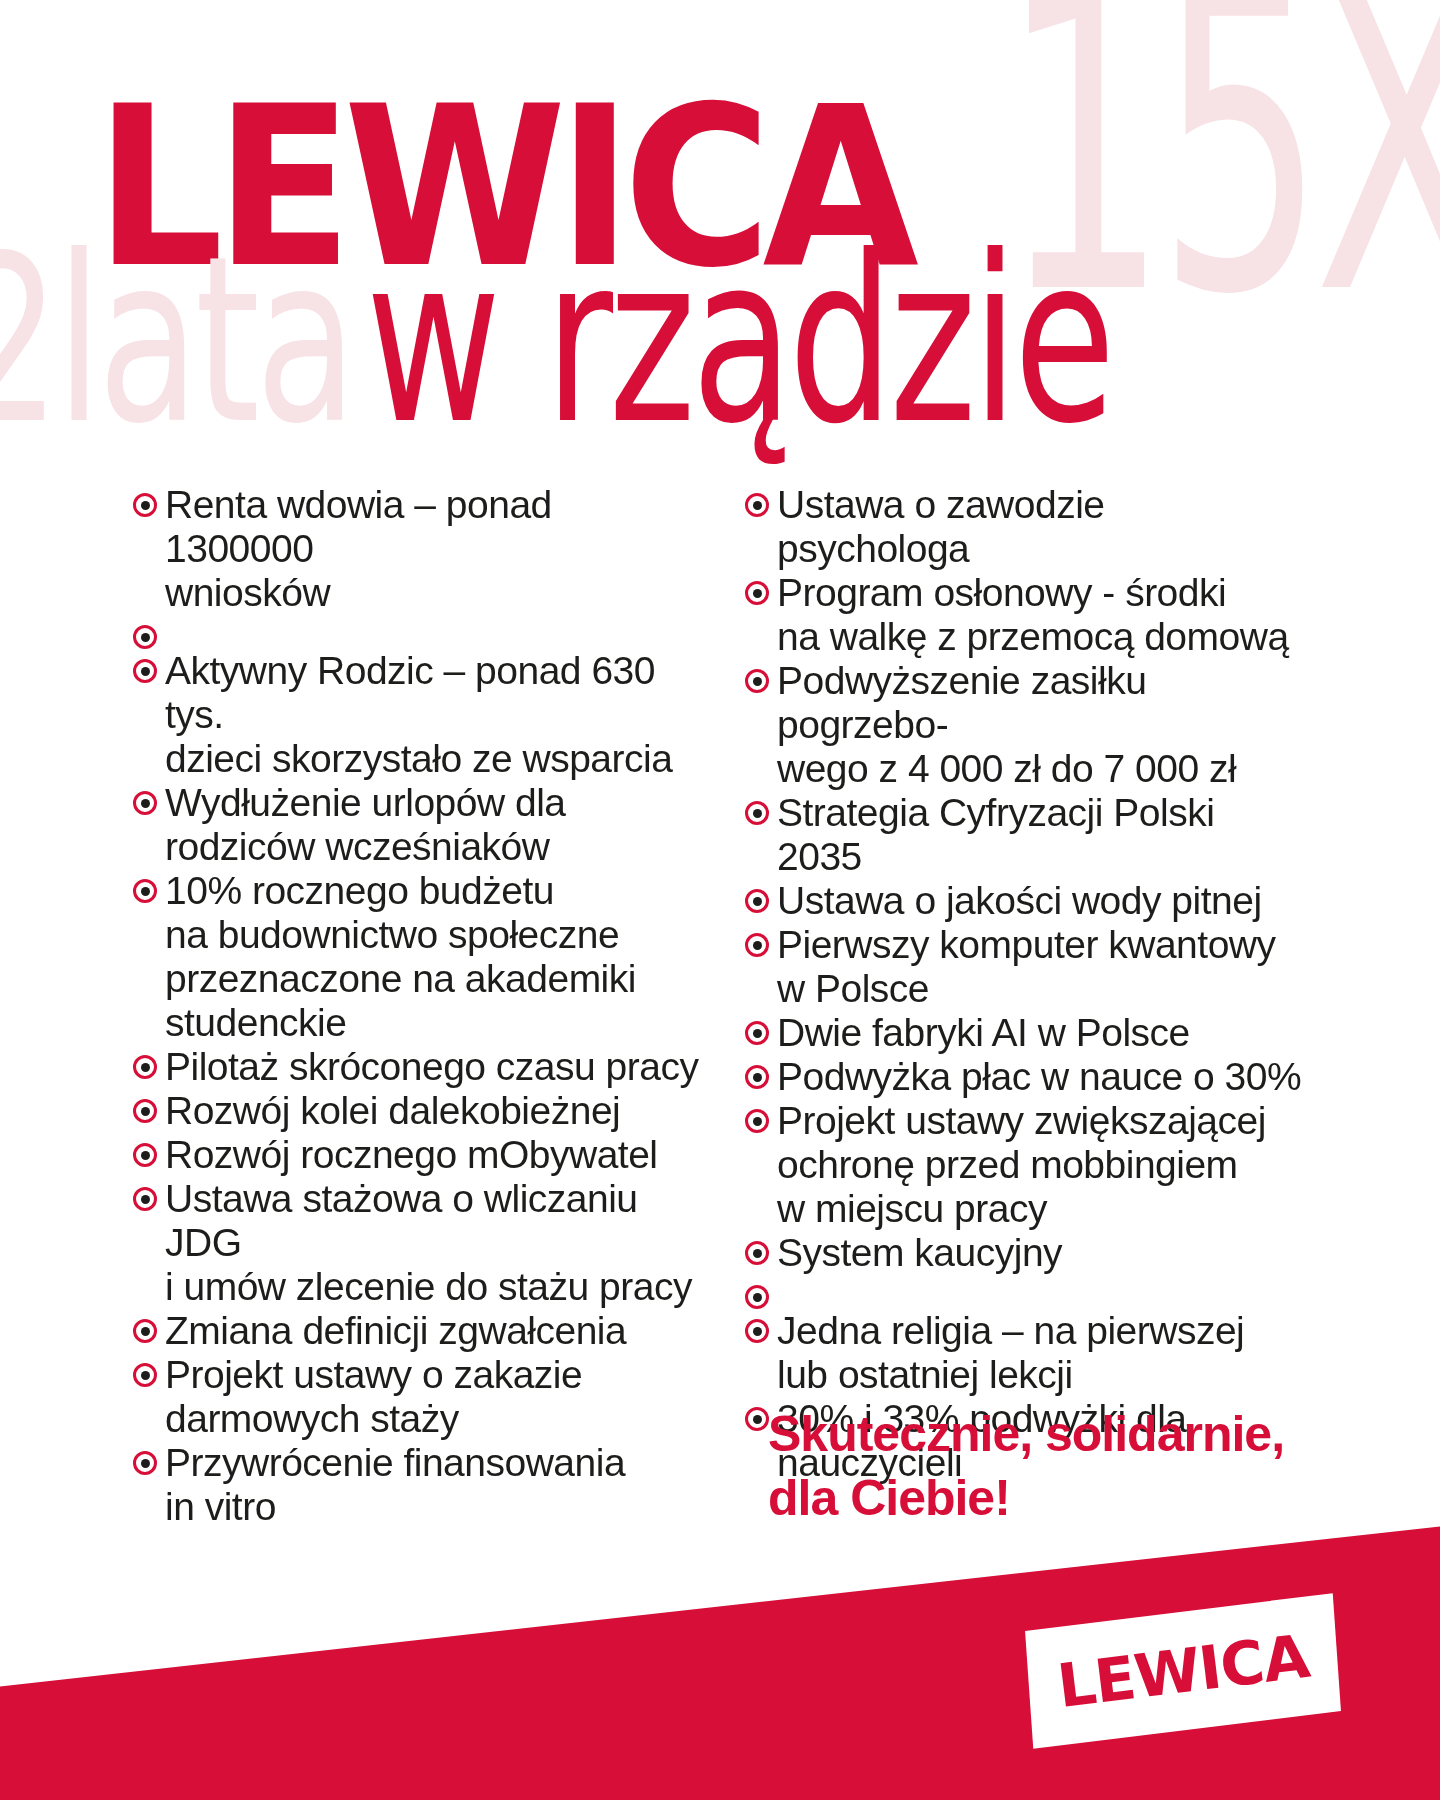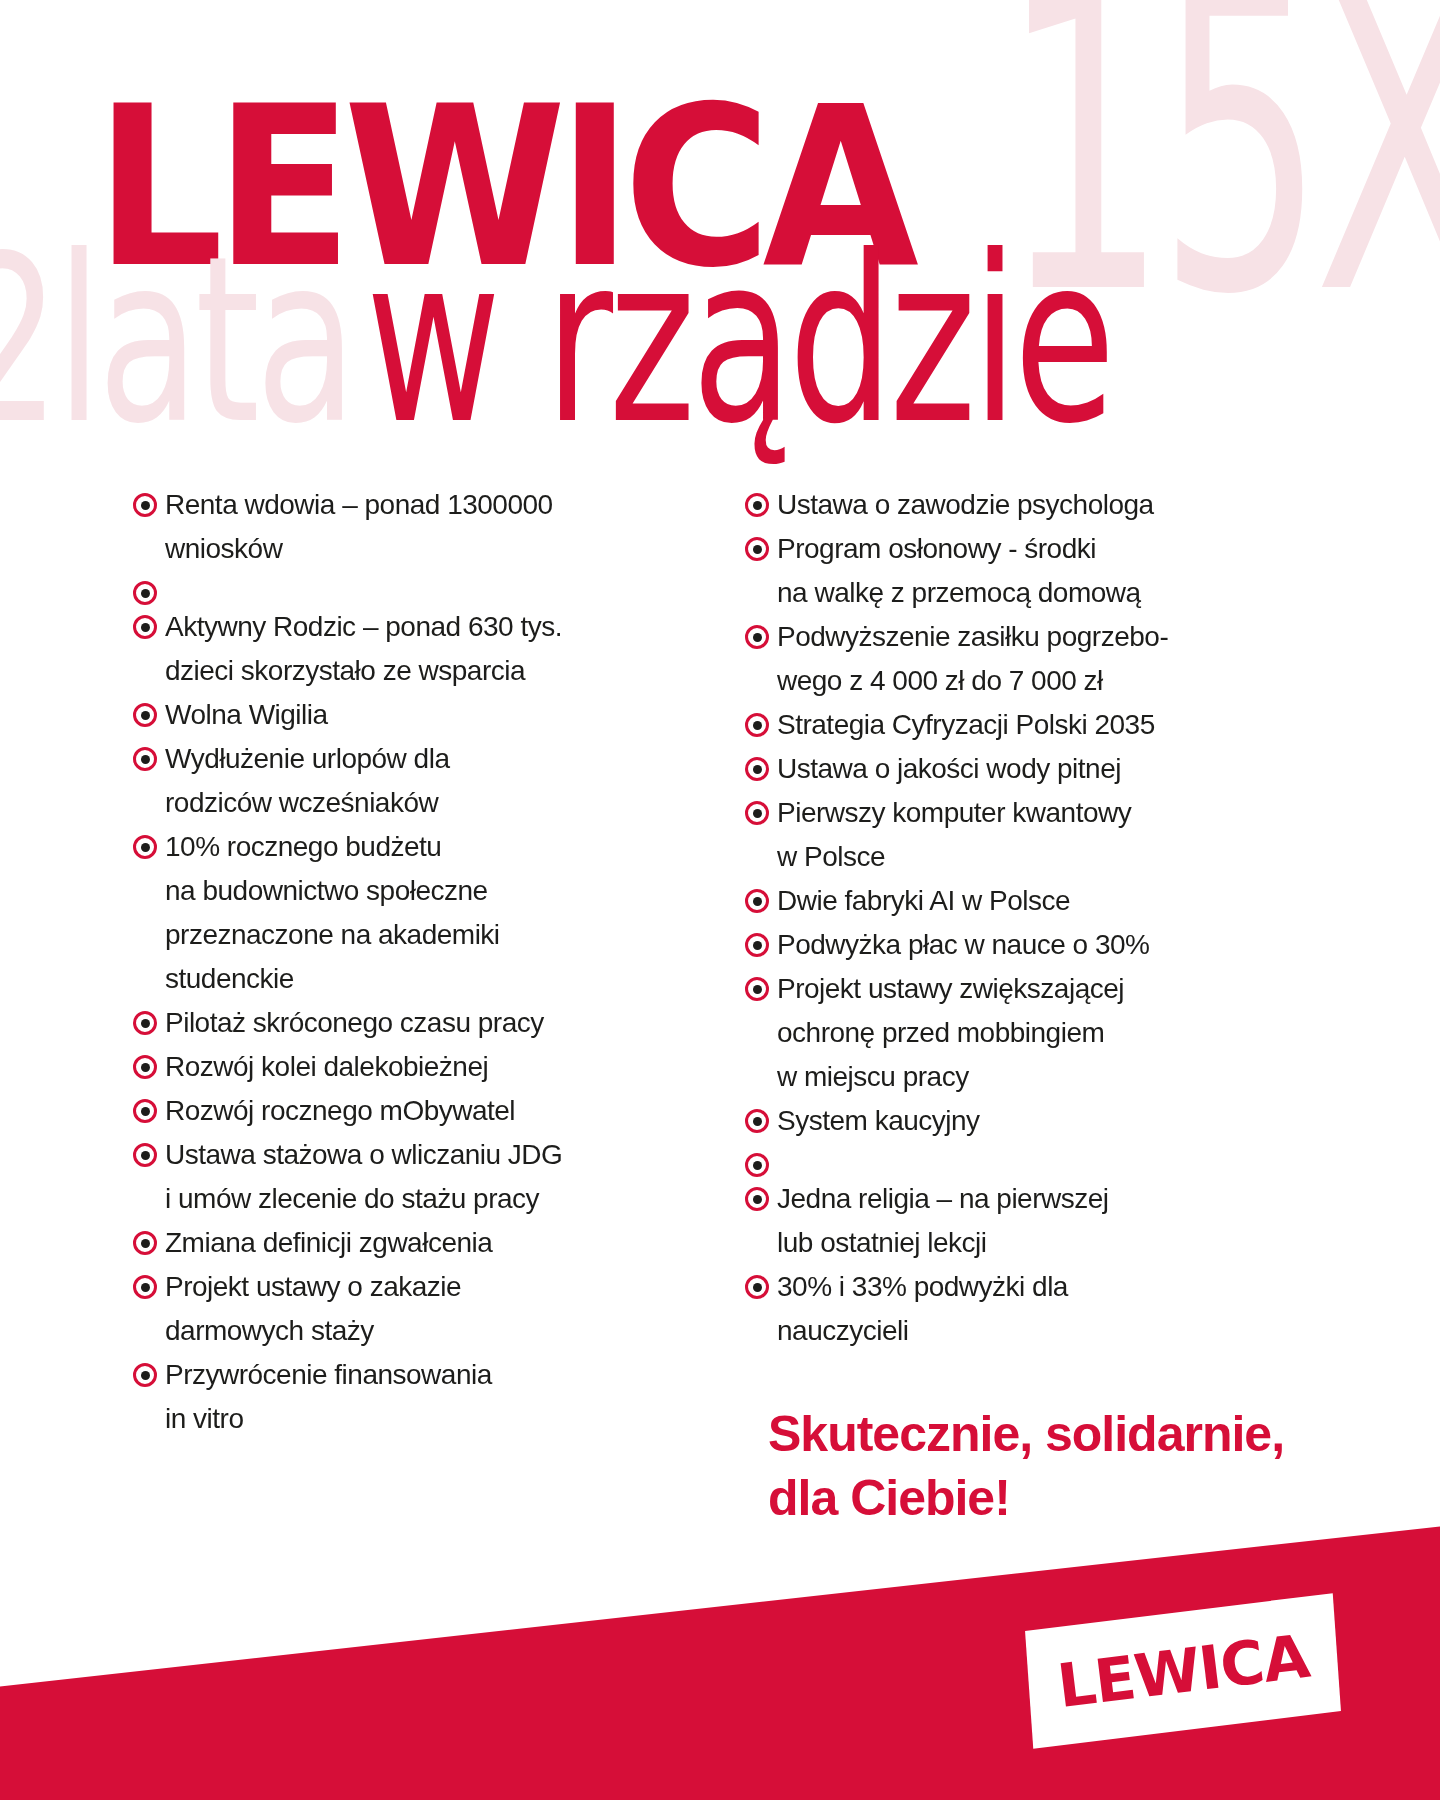--- a/index.html
+++ b/index.html
@@ -42,21 +42,21 @@
   .col-left{left:133px;top:483px;width:575px;}
   .col-right{left:745px;top:483px;width:560px;}
   .item{display:flex;align-items:flex-start;}
   .bullet{
     flex:0 0 auto;box-sizing:border-box;width:24px;height:24px;
     border:3.5px solid var(--red);border-radius:50%;
     margin:10px 8px 0 0;display:flex;align-items:center;justify-content:center;
   }
   .dot{width:9px;height:9px;background:var(--ink);border-radius:50%;}
   .item-text{
-    white-space:pre-line;font-size:28px;line-height:44px;
+    white-space:pre-line;font-size:39px;line-height:44px;
     color:var(--ink);letter-spacing:-0.5px;
   }
 
   
   .slogan{
     position:absolute;left:768px;top:1402px;
     font-family:Liberation Sans, sans-serif;font-weight:bold;
     font-size:50px;line-height:64px;letter-spacing:-1px;color:var(--red);
   }
 
@@ -107,26 +107,20 @@
         <span class="bullet">
           <span class="dot"></span>
         </span>
         <span class="item-text">Aktywny Rodzic – ponad 630 tys.
 dzieci skorzystało ze wsparcia</span>
       </li>
       <li class="item">
         <span class="bullet">
           <span class="dot"></span>
         </span>
-        <span class="item-text">Wolna Wigilia</span>
-      </li>
-      <li class="item">
-        <span class="bullet">
-          <span class="dot"></span>
-        </span>
         <span class="item-text">Wydłużenie urlopów dla
 rodziców wcześniaków</span>
       </li>
       <li class="item">
         <span class="bullet">
           <span class="dot"></span>
         </span>
         <span class="item-text">10% rocznego budżetu
 na budownictwo społeczne
 przeznaczone na akademiki

